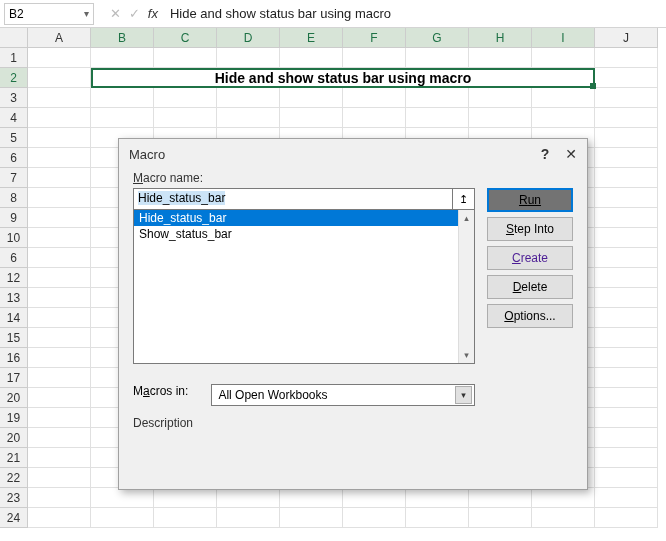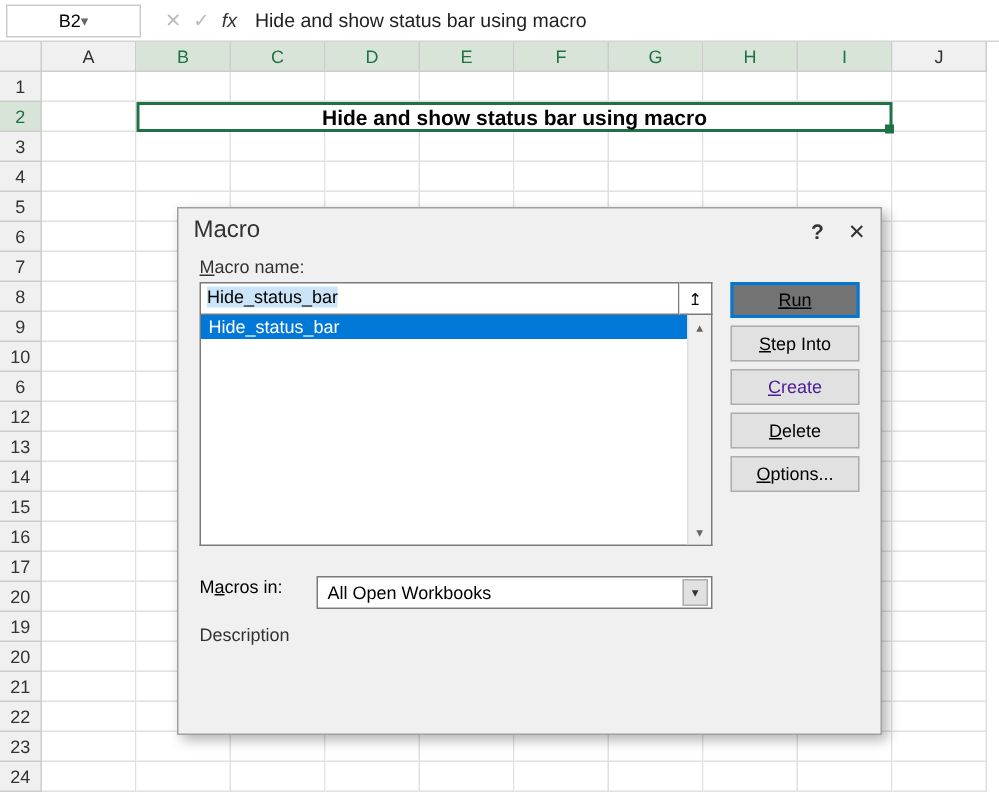--- a/index.html
+++ b/index.html
@@ -22,21 +22,21 @@
     align-items: center;
     background: #fff;
   }
   .name-box {
     width: 90px;
     height: 22px;
     margin: 0 4px;
     border: 1px solid #ccc;
     display: flex;
     align-items: center;
-    justify-content: center;
+    justify-content: space-between;
     padding: 0 4px;
     background: #fff;
   }
   .name-box .chev { font-size: 10px; color: #666; }
   .fb-sep {
     width: 6px; height: 28px;
   }
   .fb-icons {
     display: flex; align-items: center; gap: 8px;
     padding: 0 6px;
@@ -116,21 +116,21 @@
     width: 470px; height: 352px;
     background:#f0f0f0;
     border:1px solid #a0a0a0;
     box-shadow: 3px 3px 8px rgba(0,0,0,0.3);
     z-index: 10;
   }
   .titlebar {
     height:30px; display:flex; align-items:center; justify-content:space-between;
     padding: 0 10px;
   }
-  .titlebar .t-left { font-size:16px; color:#333; }
+  .titlebar .t-left { font-size:13px; color:#333; }
   .titlebar .t-right { display:flex; gap:16px; align-items:center; }
   .titlebar .t-right span { font-size:14px; color:#333; font-family: Arial, sans-serif; }
   .dlg-body {
     padding: 2px 14px 10px 14px;
     display:flex;
     gap:12px;
   }
   .dlg-left { flex:1; }
   .lbl { font-size:12px; color:#333; margin-bottom:3px; }
   .lbl .ul { text-decoration: underline; }
@@ -566,20 +566,21 @@
         <div class="macro-name-input">
           <span style="background:#cce4f7;">Hide_status_bar</span>
         </div>
         <div class="ref-btn">
           <span>↥</span>
         </div>
       </div>
       <div class="macro-list">
         <div class="macro-list-inner" id="macro-list-inner">
             <div class="macro-item sel">Hide_status_bar</div>
+            <div class="macro-item">Show_status_bar</div>
           </div>
         <div class="list-scroll">
           <div class="arr">▴</div>
           <div style="flex:1"></div>
           <div class="arr" style="position:absolute;bottom:0;width:100%">▾</div>
         </div>
       </div>
       <div class="macros-in-row">
         <span class="lbl2">M<span style="text-decoration:underline">a</span><span>cros in:</span></span>
         <div class="combo">

